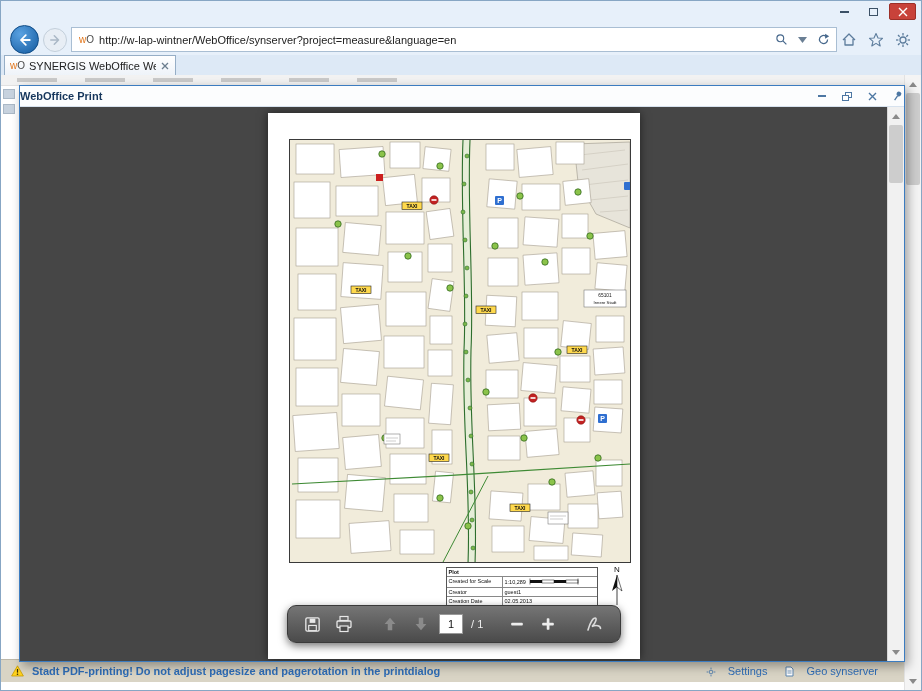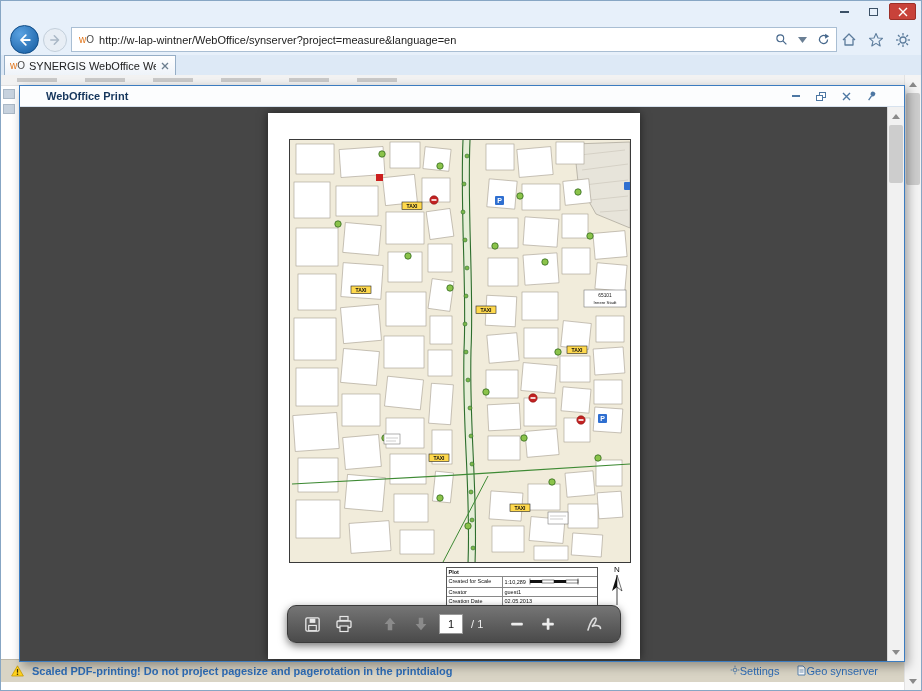--- a/index.html
+++ b/index.html
@@ -48,27 +48,27 @@
   .page-scroll{position:absolute;top:0;right:0;bottom:0;width:17px;background:#f4f4f4;border-left:1px solid #e2e2e2}
   .ps-btn{position:absolute;left:0;width:16px;height:16px;display:flex;align-items:center;justify-content:center;cursor:pointer}
   .ps-thumb{position:absolute;left:1px;top:18px;width:14px;height:92px;background:#cdcdcd;border-radius:2px;cursor:grab}
   .tri-up{width:0;height:0;border-left:4px solid transparent;border-right:4px solid transparent;border-bottom:5px solid #8a8a8a}
   .tri-down{width:0;height:0;border-left:4px solid transparent;border-right:4px solid transparent;border-top:5px solid #8a8a8a}
 
   .statusbar{position:absolute;left:0;right:17px;bottom:8px;height:23px;background:#d9d4c5;border-top:1px solid #bdb8a9;
              display:flex;align-items:center;padding:0 10px;gap:8px}
   .warn-text{font-size:11px;font-weight:bold;color:#2e6cb5;flex:1;white-space:nowrap;overflow:hidden}
   .status-links{display:flex;gap:18px;margin-right:16px;align-items:center}
-  .slink{font-size:11px;color:#2e6cb5;display:flex;gap:0;align-items:flex-start;cursor:pointer;white-space:nowrap}
+  .slink{font-size:11px;color:#2e6cb5;display:flex;gap:12px;align-items:flex-end;cursor:pointer;white-space:nowrap}
 
   
   .dialog{position:absolute;left:18px;top:84px;width:886px;height:577px;background:#fff;border:1px solid #3c7cc0;
           box-shadow:3px 4px 10px rgba(0,0,0,.35)}
   .dlg-head{position:absolute;top:0;left:0;right:0;height:21px;background:#fcfdfe;border-bottom:1px solid #d7e2ee;
-            display:flex;align-items:center;padding:0 26px}
+            display:flex;align-items:center;padding:0 0}
   .dlg-title{font-size:11px;font-weight:bold;color:#16365c}
   .dlg-ctrls{margin-left:auto;display:flex;gap:11px;align-items:center}
   .dbtn{width:14px;height:12px;display:flex;align-items:center;justify-content:center;cursor:pointer}
   .dminbar{width:8px;height:2px;background:#4d77a3}
   .restore{position:relative;width:10px;height:9px}
   .restore i{position:absolute;border:1px solid #4d77a3;background:#fff;display:block}
   .restore .r1{width:7px;height:6px;left:3px;top:0}
   .restore .r2{width:7px;height:6px;left:0;top:3px}
 
   .viewer{position:absolute;top:21px;left:0;right:17px;bottom:0;background:#464646;overflow:hidden}
@@ -217,21 +217,21 @@
           <span class="tri-down"></span>
         </div>
     </div>
 
     <div class="statusbar">
       <svg width="13" height="12" viewBox="0 0 13 12">
           <polygon points="6.5,0.8 12.4,11 0.6,11" fill="#ffd21e" stroke="#c79a00" stroke-width="0.8"></polygon>
           <line x1="6.5" y1="4" x2="6.5" y2="7.6" stroke="#3a2e00" stroke-width="1.2"></line>
           <circle cx="6.5" cy="9.3" r="0.8" fill="#3a2e00"></circle>
         </svg>
-      <span class="warn-text">Scaled PDF-printing! Do not project pagesize and pagerotation in the printdialog</span>
+      <span class="warn-text">Stadt PDF-printing! Do not adjust pagesize and pagerotation in the printdialog</span>
       <span class="status-links">
         <span class="slink">
           <svg width="10" height="10" viewBox="0 0 16 16">
               <circle cx="8" cy="8" r="3" stroke="#5b85b0" stroke-width="1.6" fill="none"></circle>
               <g stroke="#5b85b0" stroke-width="1.6">
                 <line x1="8" y1="1" x2="8" y2="3.4"></line>
                 <line x1="8" y1="12.6" x2="8" y2="15"></line>
                 <line x1="1" y1="8" x2="3.4" y2="8"></line>
                 <line x1="12.6" y1="8" x2="15" y2="8"></line>
               </g>

